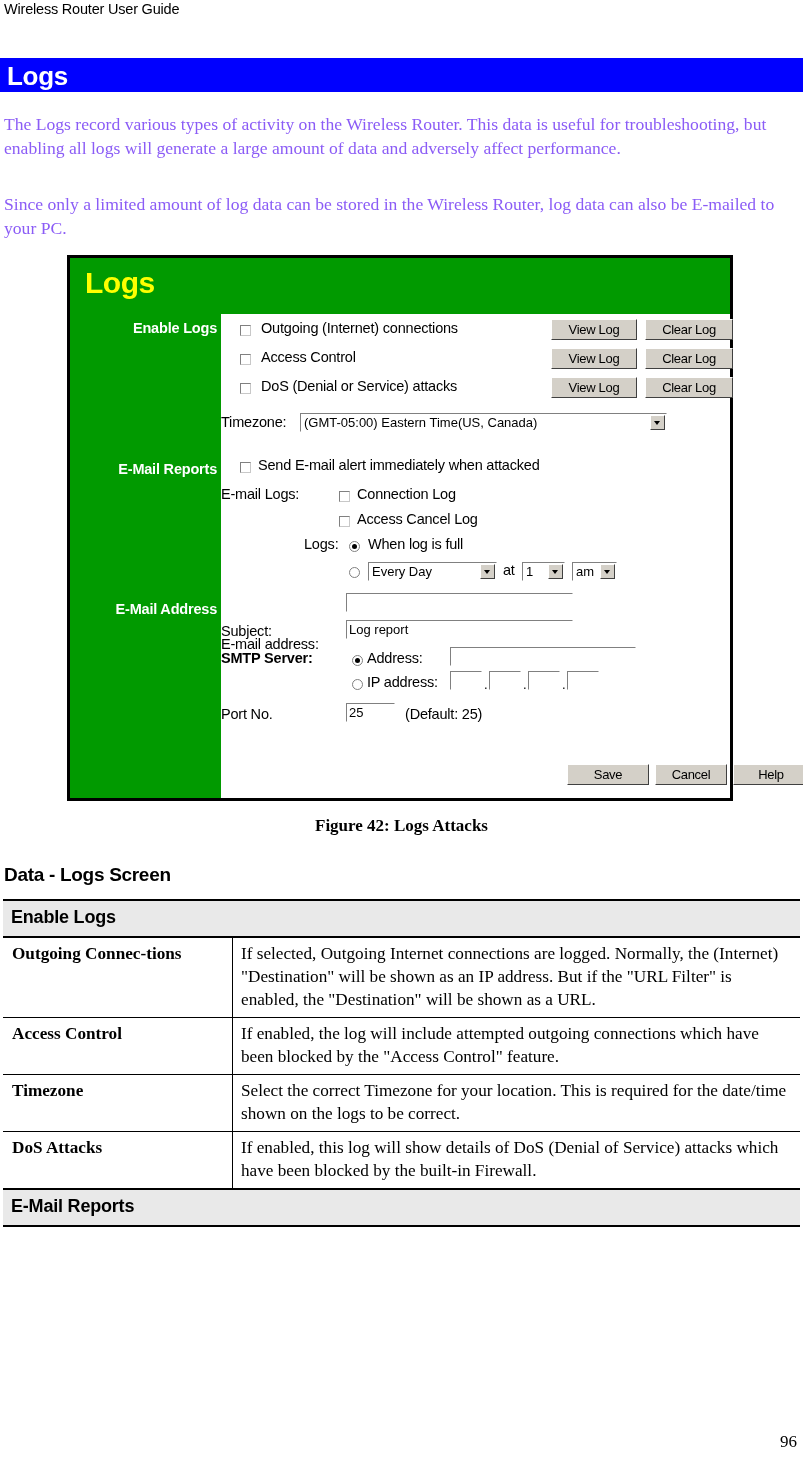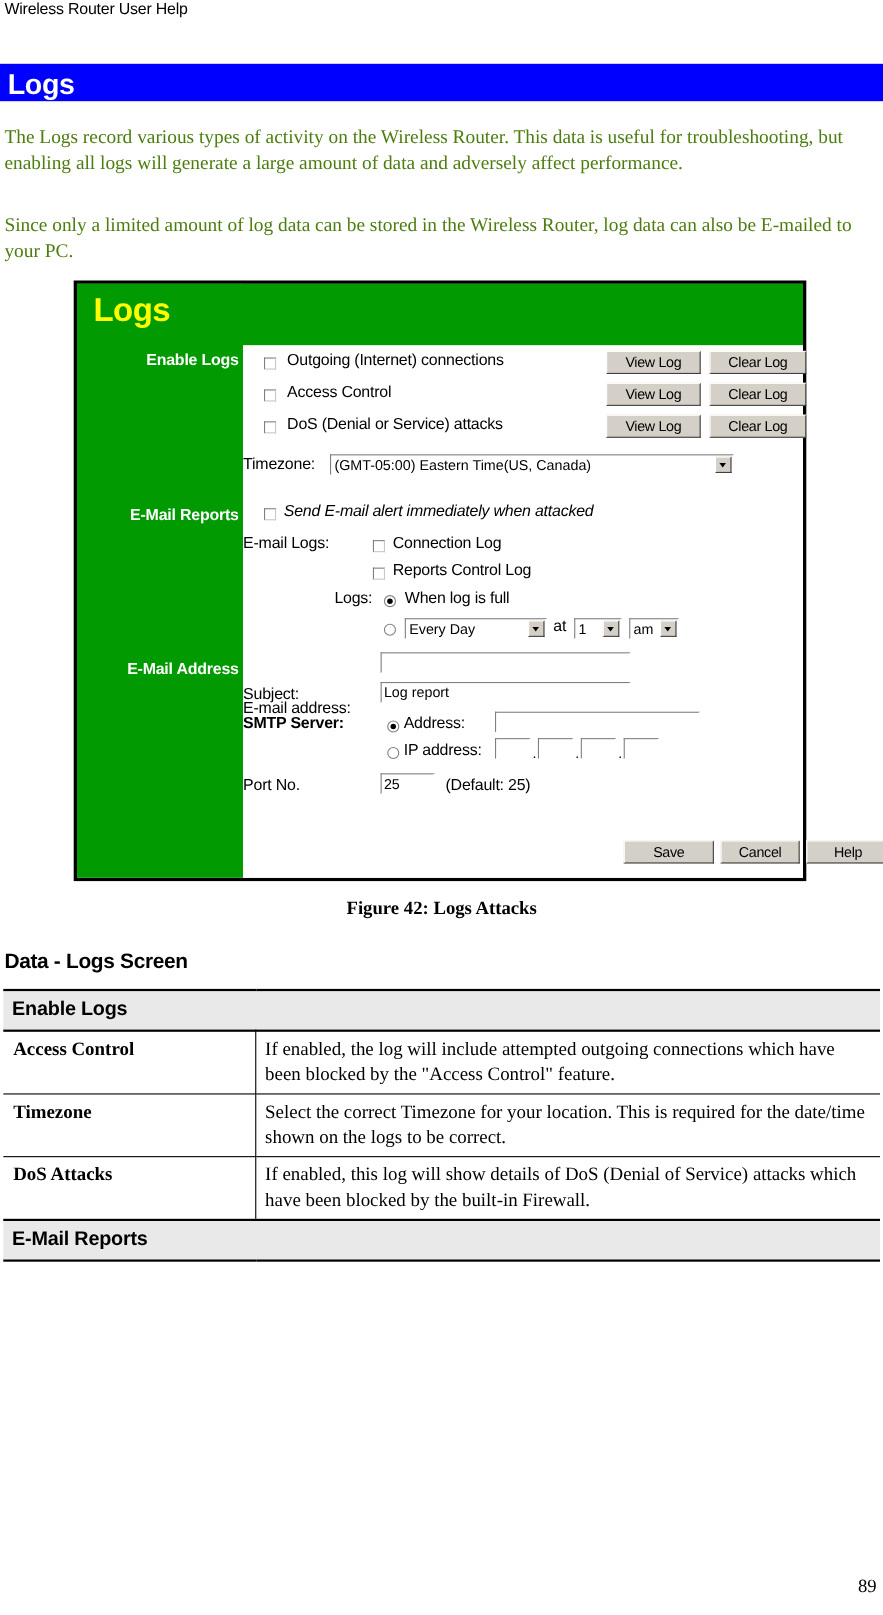--- a/index.html
+++ b/index.html
@@ -46,21 +46,21 @@
     color: #ffffff;
     letter-spacing: -0.3px;
   }
 
   
   .para {
     position: absolute;
     font-family: "Liberation Serif", serif;
     font-size: 17.6px;
     line-height: 24px;
-    color: #4d7c0f;
+    color: #8b5cf6;
   }
   #para1 { left: 4px; top: 112px; width: 796px; }
   #para2 { left: 4px; top: 192px; width: 796px; }
 
   
   .figure-shot {
     position: absolute;
     left: 67px;
     top: 255px;
     width: 666px;
@@ -294,21 +294,21 @@
     position: absolute;
     right: 6px;
     top: 1432px;
     font-family: "Liberation Serif", serif;
     font-size: 17px;
   }
 </style>
 </head>
 <body>
 
-<div class="running-head">Wireless Router User Help</div>
+<div class="running-head">Wireless Router User Guide</div>
 
 <div class="chapter-banner">
   <div class="chapter-banner-title">Logs</div>
 </div>
 
 <div class="para" id="para1">The Logs record various types of activity on the Wireless Router. This data is useful for troubleshooting, but enabling all logs will generate a large amount of data and adversely affect performance.</div>
 <div class="para" id="para2">Since only a limited amount of log data can be stored in the Wireless Router, log data can also be E-mailed to your PC.</div>
 
 <div class="figure-shot">
 
@@ -337,28 +337,28 @@
     <div class="btn" style="left:330px; top:63px; width:86px;">View Log</div>
     <div class="btn" style="left:424px; top:63px; width:88px;">Clear Log</div>
 
     <div class="lbl" style="left:0px; top:100px;">Timezone:</div>
     <div class="sel" style="left:79px; top:99px; width:367px;">
       <span>(GMT-05:00) Eastern Time(US, Canada)</span>
       <span class="sel-arrow"></span>
     </div>
 
     <div class="cbx" style="left:19px; top:148px;"></div>
-    <div class="lbl" style="left:37px; top:143px;font-style:italic;">Send E-mail alert immediately when attacked</div>
+    <div class="lbl" style="left:37px; top:143px;">Send E-mail alert immediately when attacked</div>
 
     <div class="lbl" style="left:0px; top:172px;">E-mail Logs:</div>
     <div class="cbx" style="left:118px; top:177px;"></div>
     <div class="lbl" style="left:136px; top:172px;">Connection Log</div>
 
     <div class="cbx" style="left:118px; top:202px;"></div>
-    <div class="lbl" style="left:136px; top:197px;">Reports Control Log</div>
+    <div class="lbl" style="left:136px; top:197px;">Access Cancel Log</div>
 
     <div class="lbl" style="left:83px; top:222px;">Logs:</div>
     <div class="rdo on" style="left:128px; top:227px;"></div>
     <div class="lbl" style="left:147px; top:222px;text-align:center;">When log is full</div>
 
     <div class="rdo" style="left:128px; top:253px;"></div>
     <div class="sel" style="left:147px; top:248px; width:129px;">
       <span>Every Day</span>
       <span class="sel-arrow"></span>
     </div>
@@ -407,30 +407,34 @@
 <div class="figure-caption">Figure 42: Logs Attacks</div>
 
 <div class="section-heading">Data - Logs Screen</div>
 
 <table class="data-table">
   <tbody>
     <tr class="group-row">
       <td colspan="2">Enable Logs</td>
     </tr>
     <tr class="item-row">
+      <td class="k">Outgoing Connec-tions</td>
+      <td class="v">If selected, Outgoing Internet connections are logged. Normally, the (Internet) "Destination" will be shown as an IP address. But if the "URL Filter" is enabled, the "Destination" will be shown as a URL.</td>
+    </tr>
+    <tr class="item-row">
       <td class="k">Access Control</td>
       <td class="v">If enabled, the log will include attempted outgoing connections which have been blocked by the "Access Control" feature.</td>
     </tr>
     <tr class="item-row">
       <td class="k">Timezone</td>
       <td class="v">Select the correct Timezone for your location. This is required for the date/time shown on the logs to be correct.</td>
     </tr>
     <tr class="item-row">
       <td class="k">DoS Attacks</td>
       <td class="v">If enabled, this log will show details of DoS (Denial of Service) attacks which have been blocked by the built-in Firewall.</td>
     </tr>
     <tr class="group-row">
       <td colspan="2">E-Mail Reports</td>
     </tr>
   </tbody>
 </table>
 
-<div class="page-number">89</div>
+<div class="page-number">96</div>
 
 </body></html>

